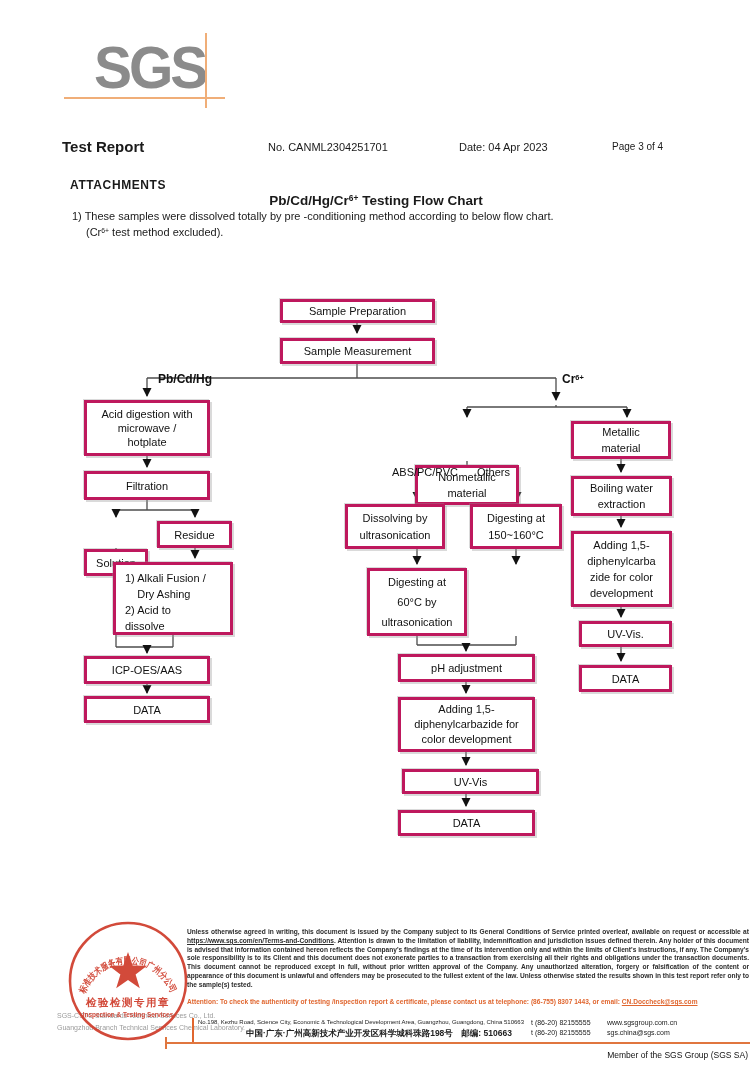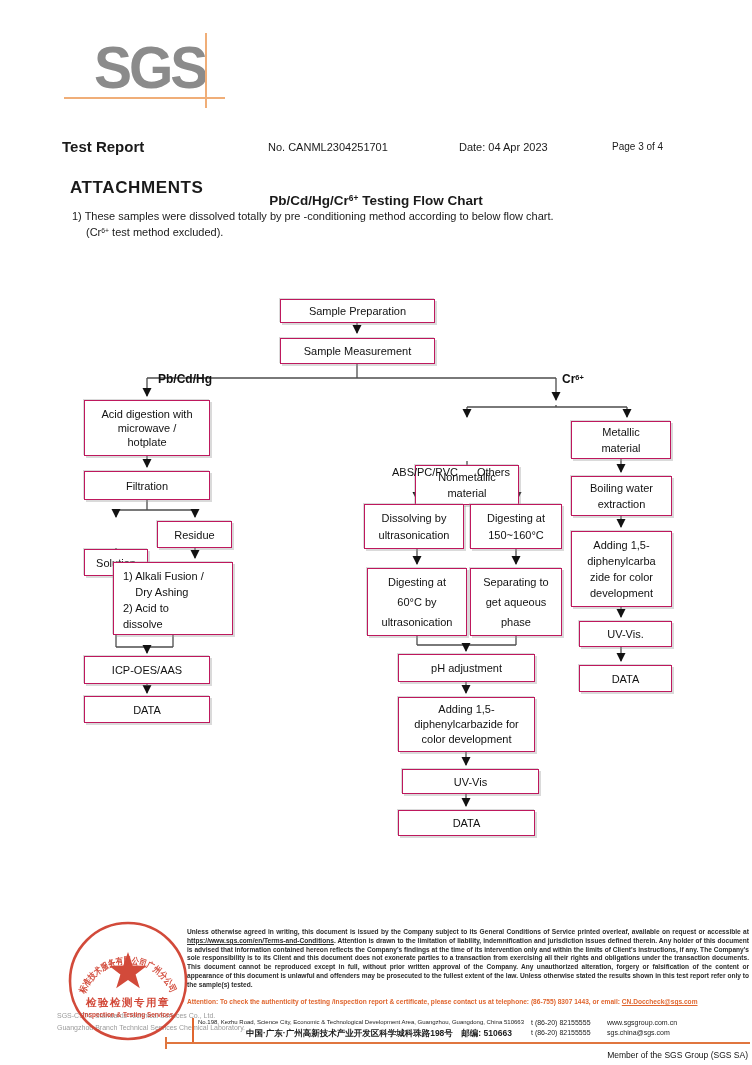--- a/index.html
+++ b/index.html
@@ -11,48 +11,48 @@
   .logo-text { position:absolute; left:94px; top:34px; font-size:57px; font-weight:bold;
                color:#8b8b8b; letter-spacing:-3px; transform:scaleY(1.04); }
   .logo-hline { position:absolute; left:64px; top:97px; width:161px; height:2px; background:#f0ae78; }
   .logo-vline { position:absolute; left:205px; top:33px; width:2px; height:75px; background:#f0ae78; }
 
   .hdr-title { position:absolute; left:62px; top:138px; font-size:15px; font-weight:bold; }
   .hdr-no    { position:absolute; left:268px; top:141px; font-size:11px; }
   .hdr-date  { position:absolute; left:459px; top:141px; font-size:11px; }
   .hdr-page  { position:absolute; left:612px; top:141px; font-size:10px; }
 
-  .attachments { position:absolute; left:70px; top:178px; font-size:17px; font-weight:bold; letter-spacing:0.6px; }
+  .attachments { position:absolute; left:70px; top:178px; font-size:12px; font-weight:bold; letter-spacing:0.6px; }
   .chart-title { position:absolute; left:0; right:0; top:193px; text-align:center; font-size:13.5px; font-weight:bold; }
   .sup { font-size:62%; vertical-align:baseline; position:relative; top:-0.45em; }
   .note1 { position:absolute; left:72px; top:210px; font-size:11px; }
   .note2 { position:absolute; left:86px; top:226px; font-size:11px; }
 
   
   .fc-svg { position:absolute; left:0; top:0; width:752px; height:1065px; pointer-events:none; }
-  .fc-box { position:absolute; background:#fff; border:1px solid #be185d;
+  .fc-box { position:absolute; background:#fff; border:3px solid #be185d;
             box-shadow:2px 2px 0 rgba(150,150,150,0.35), -1px -1px 0 rgba(150,150,150,0.35);
             display:flex; align-items:center; justify-content:center; text-align:center;
             font-size:11px; line-height:14px; white-space:pre-line; color:#111; }
   .fc-label { position:absolute; font-size:11px; color:#111; }
   .b-bold { font-weight:bold; font-size:12px; }
 
   #b-sp   { left:280px; top:299px; width:155px; height:24px; }
   #b-sm   { left:280px; top:338px; width:155px; height:26px; }
   #b-acid { left:84px;  top:400px; width:126px; height:56px; }
   #b-filt { left:84px;  top:471px; width:126px; height:29px; }
   #b-sol  { left:84px;  top:549px; width:64px;  height:27px; }
   #b-res  { left:157px; top:521px; width:75px;  height:27px; }
   #b-alk  { left:113px; top:562px; width:120px; height:73px; white-space:pre-wrap; text-align:left;
             align-items:flex-start; justify-content:flex-start; padding:5px 4px 12px 9px; line-height:16px; }
   #b-icp  { left:84px;  top:656px; width:126px; height:28px; }
   #b-dl   { left:84px;  top:696px; width:126px; height:27px; }
   #b-nm   { left:415px; top:421px; width:104px; height:40px; line-height:16px;margin-top:44px; }
   #b-mt   { left:571px; top:421px; width:100px; height:38px; line-height:16px; }
-  #b-dis  { left:364px; top:504px; width:100px; height:45px; line-height:17px; }
+  #b-dis  { left:345px; top:504px; width:100px; height:45px; line-height:17px; }
   #b-d150 { left:470px; top:504px; width:92px;  height:45px; line-height:17px; }
   #b-d60  { left:367px; top:568px; width:100px; height:68px; line-height:20px; }
   #b-sep  { left:470px; top:568px; width:92px;  height:68px; line-height:20px; }
   #b-ph   { left:398px; top:654px; width:137px; height:28px; }
   #b-add  { left:398px; top:697px; width:137px; height:55px; line-height:15px; }
   #b-uvm  { left:402px; top:769px; width:137px; height:25px; }
   #b-dm   { left:398px; top:810px; width:137px; height:26px; }
   #b-boil { left:571px; top:476px; width:101px; height:40px; line-height:16px; }
   #b-addr { left:571px; top:531px; width:101px; height:76px; line-height:16px; }
   #b-uvr  { left:579px; top:621px; width:93px;  height:26px; }
@@ -172,23 +172,20 @@
 material</div>
   <div class="fc-box" id="b-mt">Metallic
 material</div>
   <div class="fc-box" id="b-dis">Dissolving by
 ultrasonication</div>
   <div class="fc-box" id="b-d150">Digesting at
 150~160°C</div>
   <div class="fc-box" id="b-d60">Digesting at
 60°C by
 ultrasonication</div>
-  <div class="fc-box" id="b-sep">Separating to
-get aqueous
-phase</div>
   <div class="fc-box" id="b-ph">pH adjustment</div>
   <div class="fc-box" id="b-add">Adding 1,5-
 diphenylcarbazide for
 color development</div>
   <div class="fc-box" id="b-uvm">UV-Vis</div>
   <div class="fc-box" id="b-dm">DATA</div>
   <div class="fc-box" id="b-boil">Boiling water
 extraction</div>
   <div class="fc-box" id="b-addr">Adding 1,5-
 diphenylcarba

